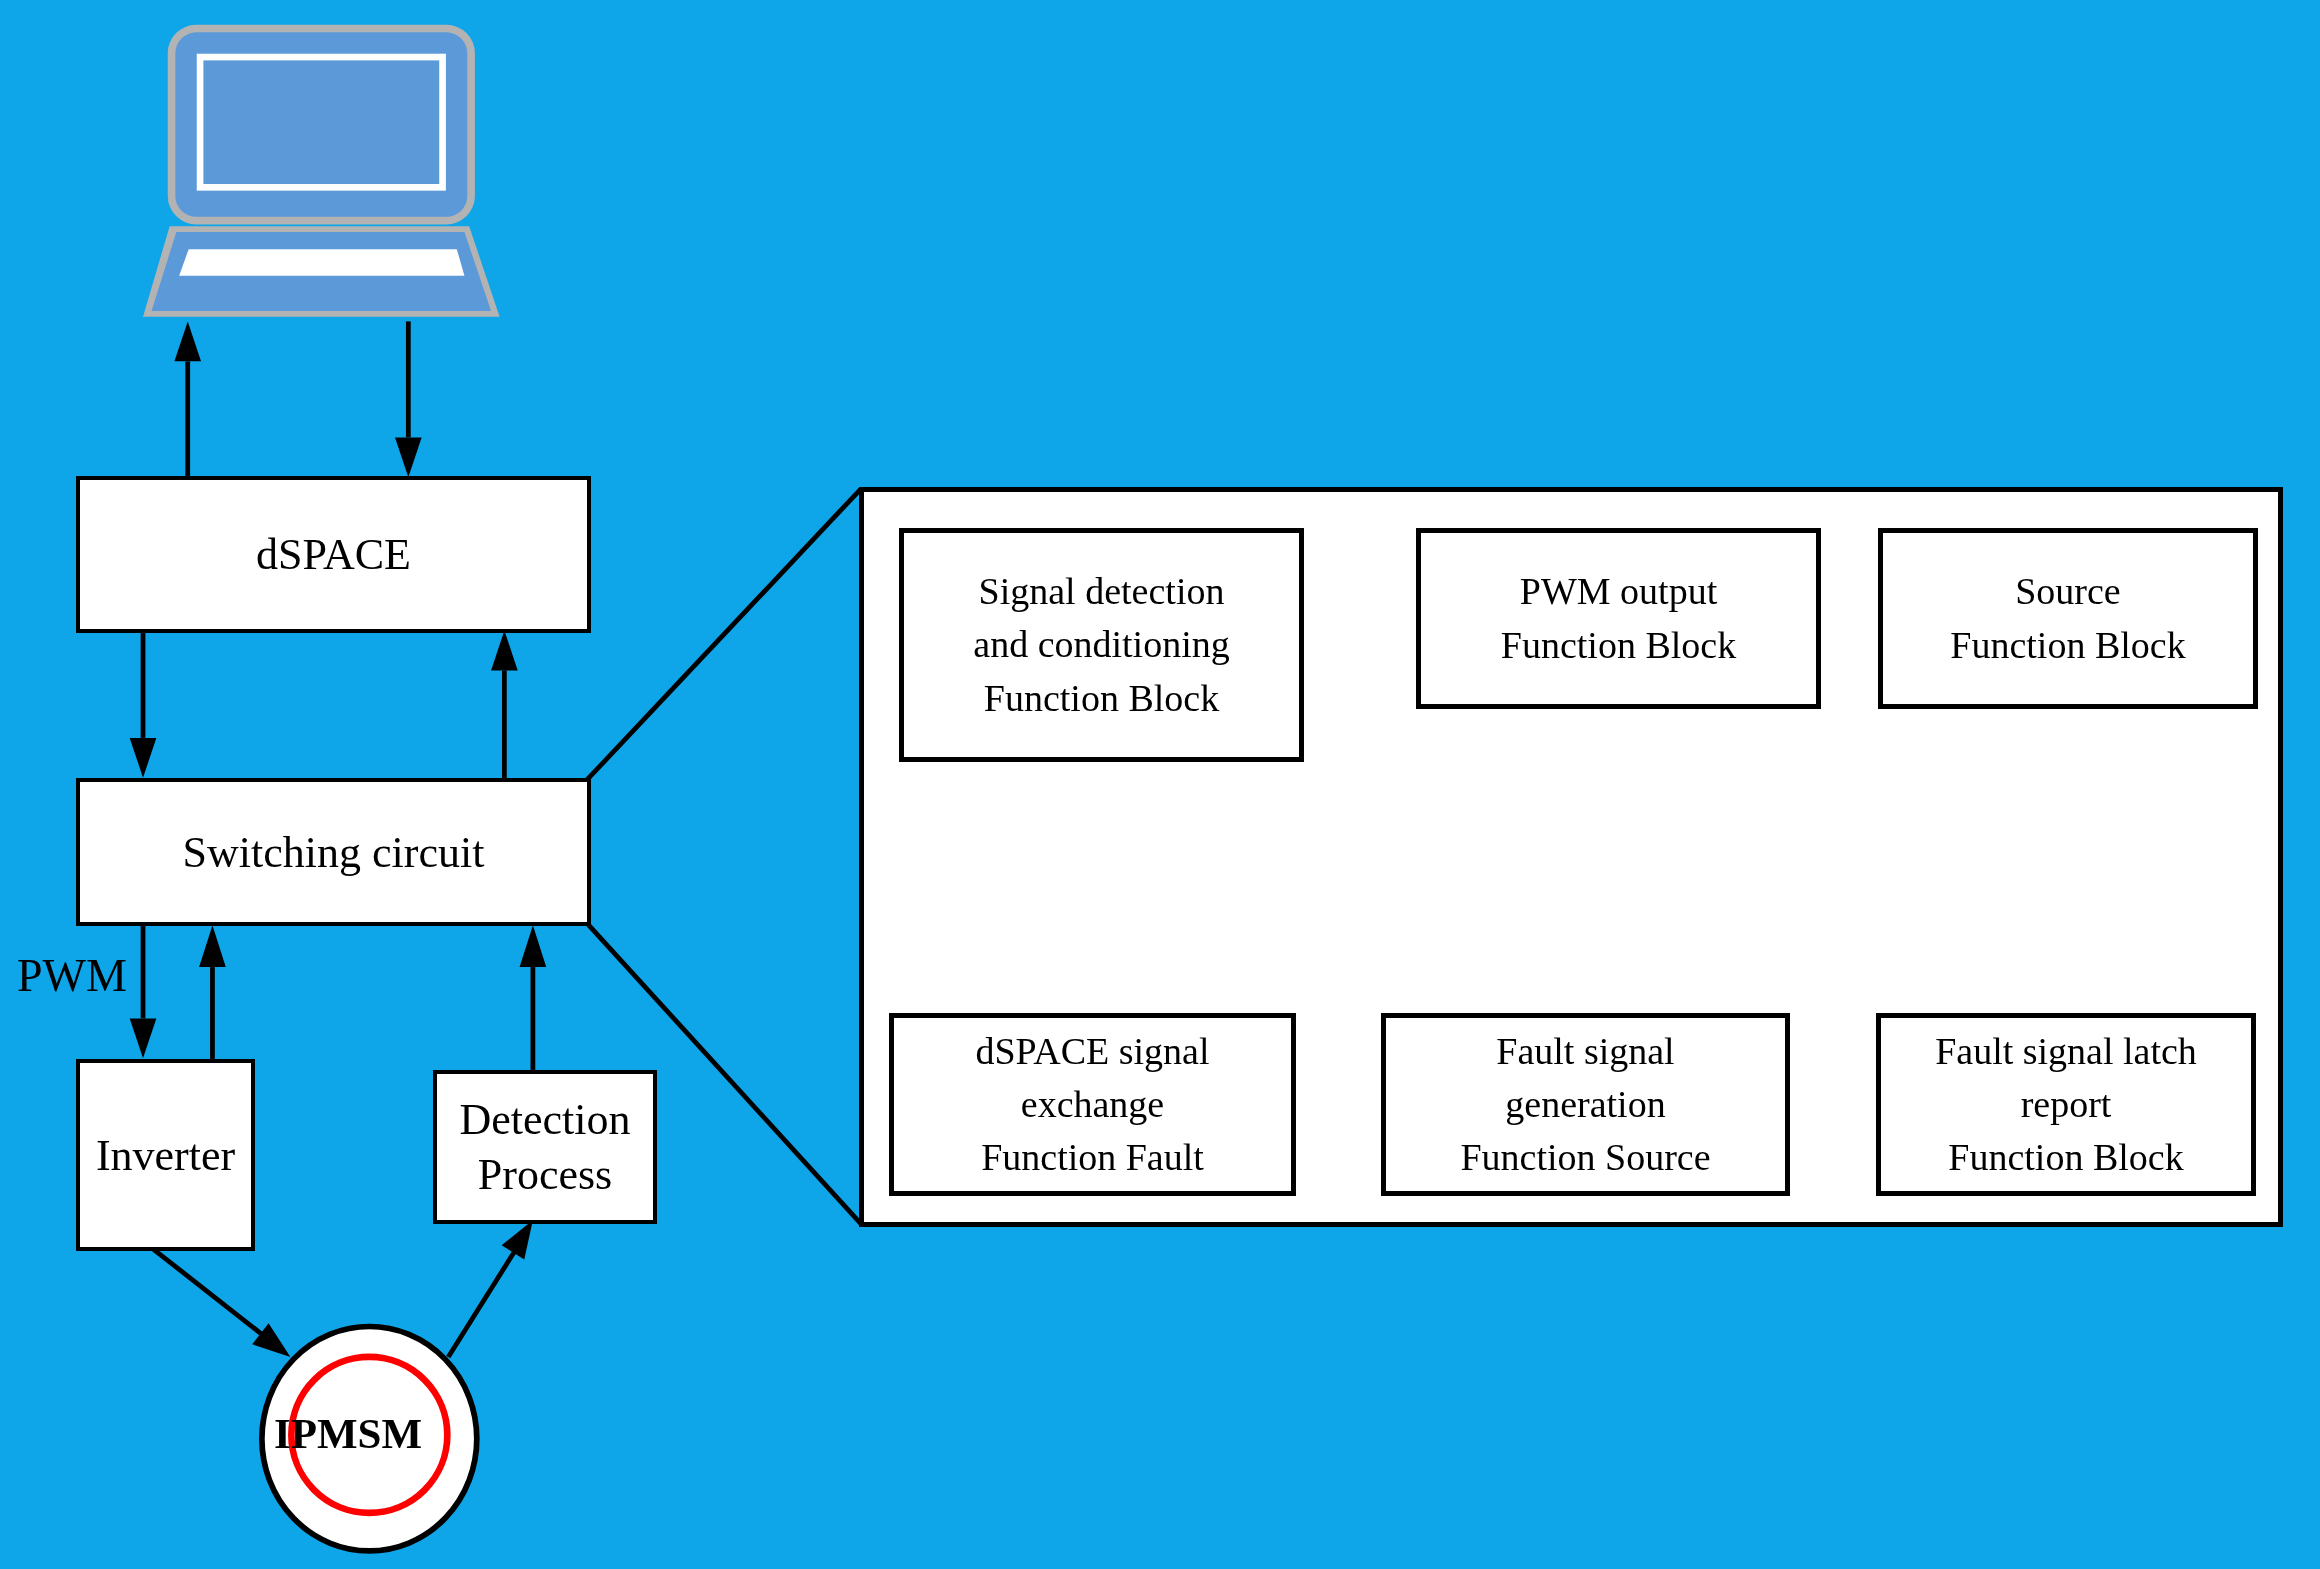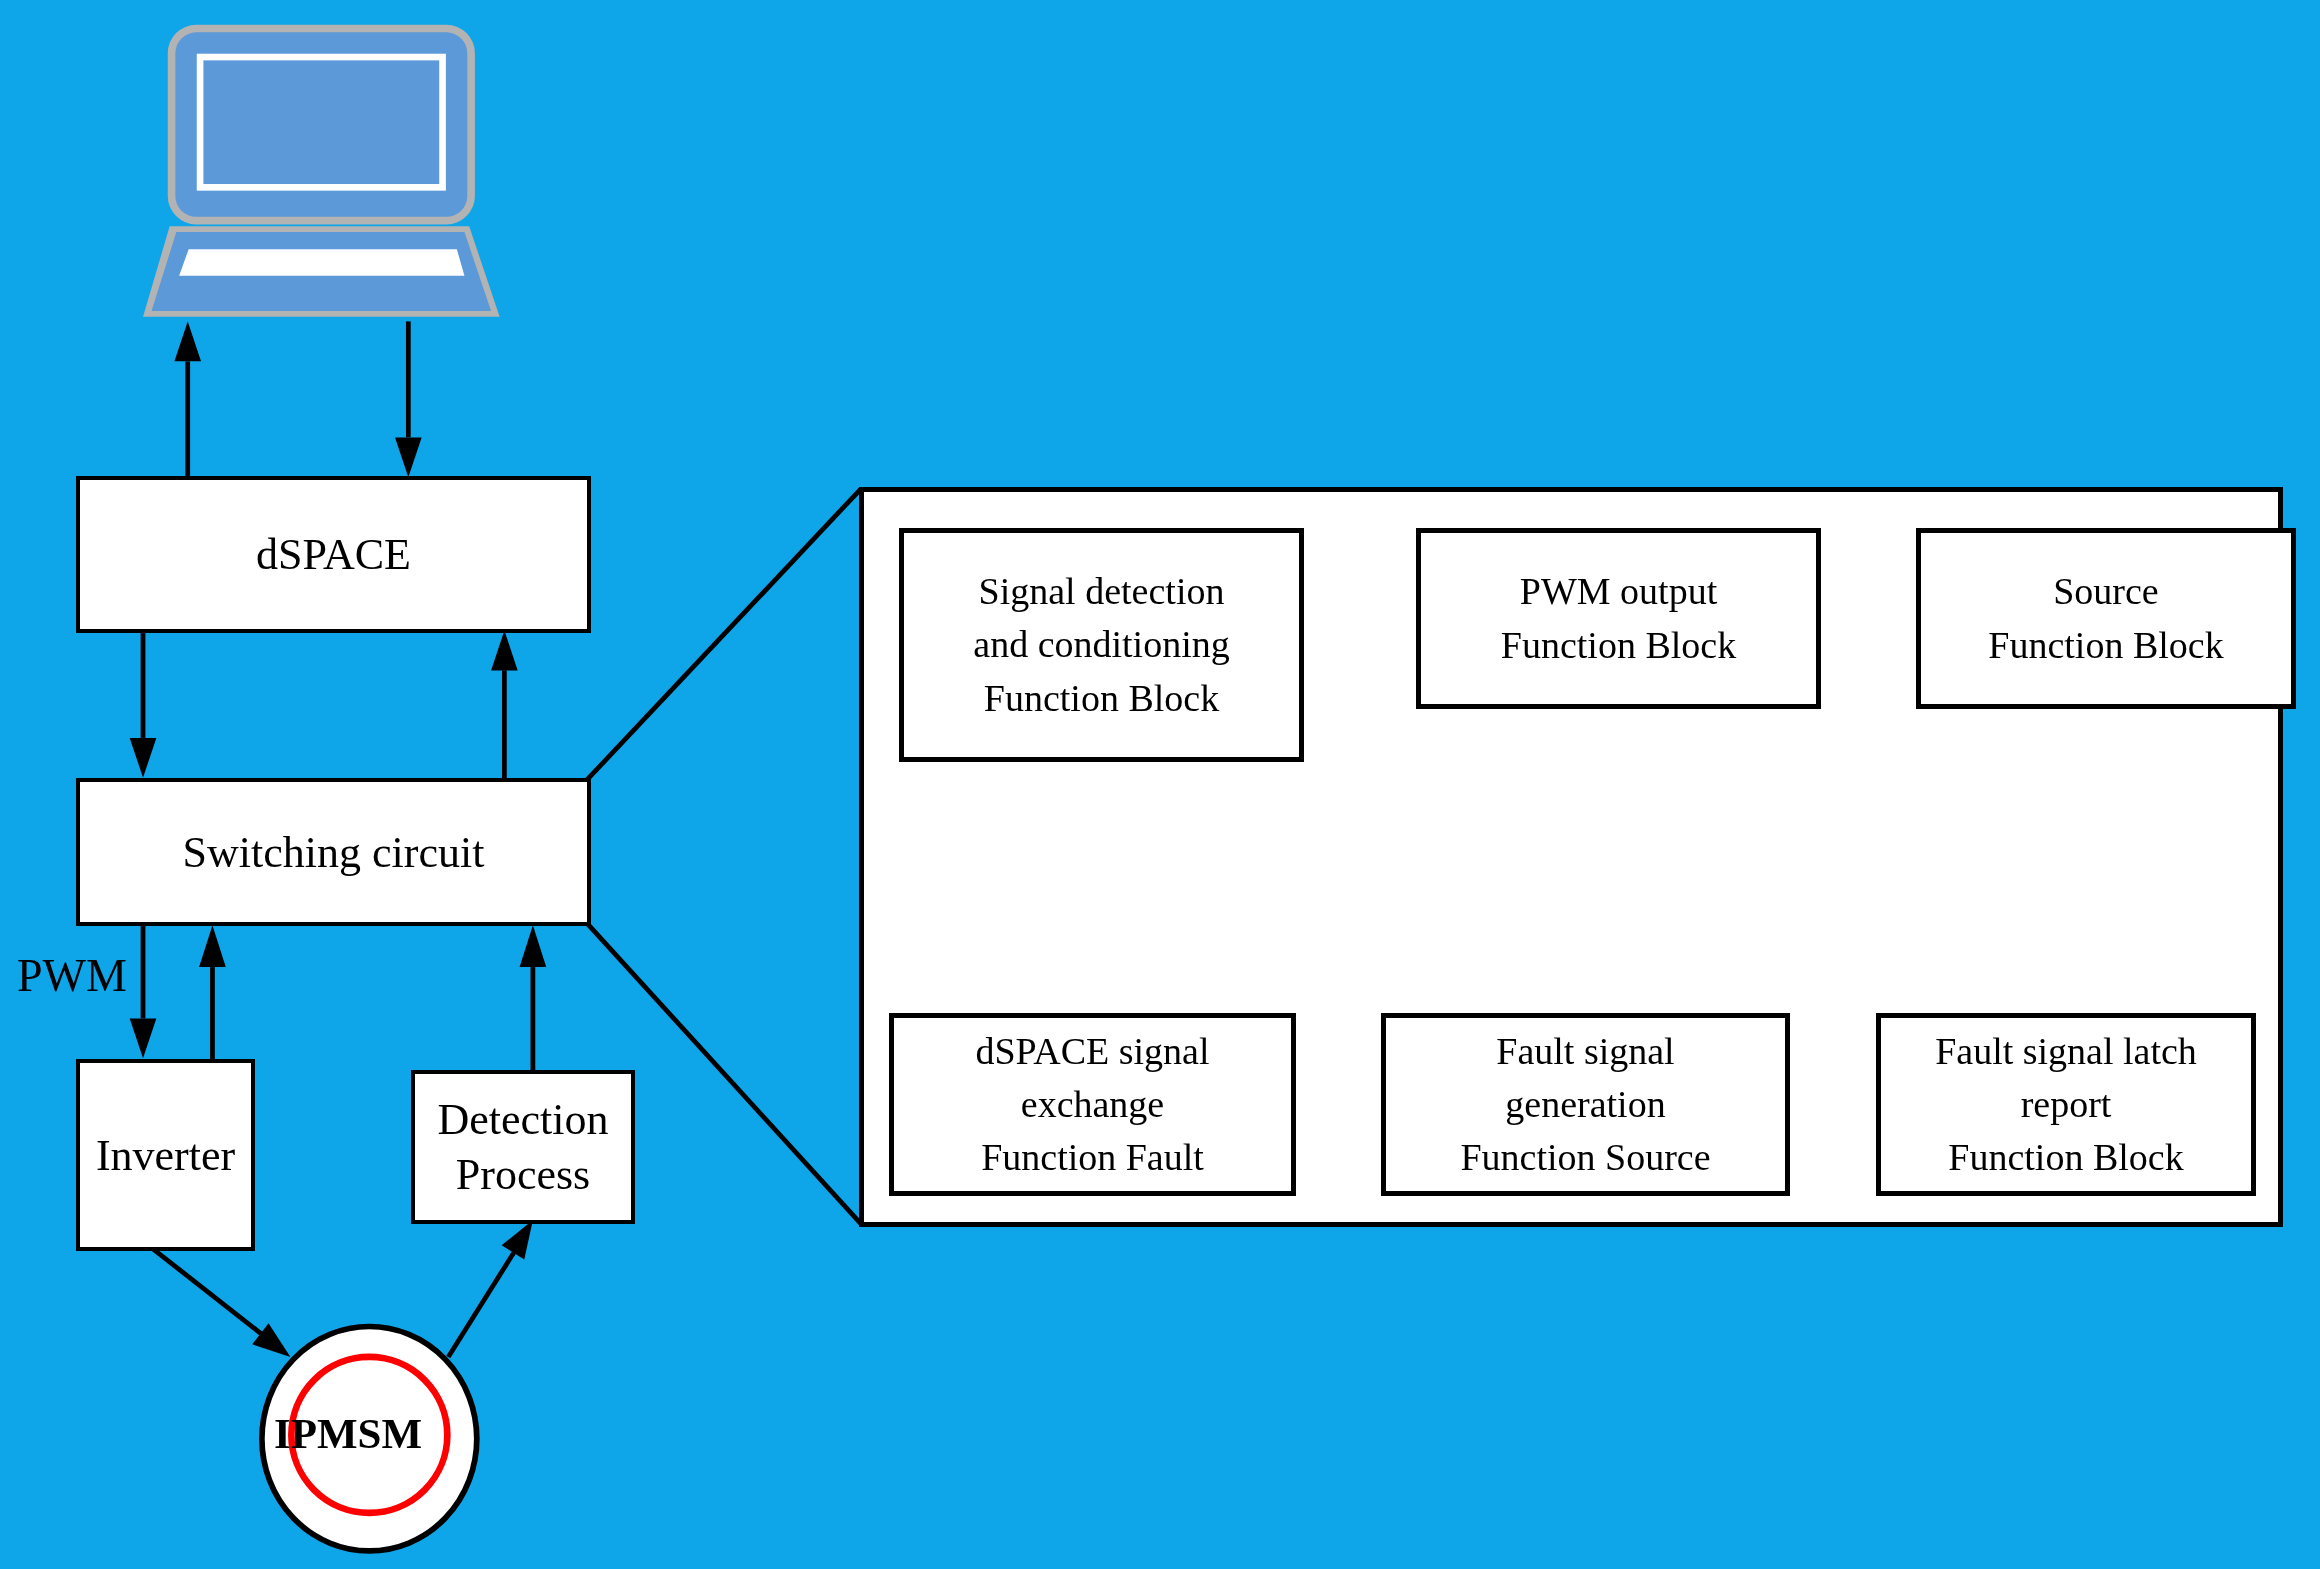--- a/index.html
+++ b/index.html
@@ -150,41 +150,41 @@
   <div class="node big-font" style="left:76px; top:778px; width:515px; height:148px;">
     <span class="label">Switching circuit</span>
   </div>
 
   <div class="free-label pwm-label">PWM</div>
 
   <div class="node big-font" style="left:76px; top:1059px; width:179px; height:192px;">
     <span class="label">Inverter</span>
   </div>
 
-  <div class="node big-font" style="left:411px; top:1070px; width:224px; height:154px;">
+  <div class="node big-font" style="left:433px; top:1070px; width:224px; height:154px;">
     <span class="label">Detection
 Process</span>
   </div>
 
   <div class="ipmsm-label">IPMSM</div>
 
   <div class="panel" style="left:859px; top:487px; width:1424px; height:740px;"></div>
 
   <div class="fblock" style="left:899px; top:528px; width:405px; height:234px;">
     <span class="label">Signal detection
 and conditioning
 Function Block</span>
   </div>
 
   <div class="fblock" style="left:1384px; top:528px; width:405px; height:181px;margin-left:32px;">
     <span class="label">PWM output
 Function Block</span>
   </div>
 
-  <div class="fblock" style="left:1878px; top:528px; width:380px; height:181px;margin-left:38px;">
+  <div class="fblock" style="left:1878px; top:528px; width:380px; height:181px;">
     <span class="label">Source
 Function Block</span>
   </div>
 
   <div class="fblock" style="left:889px; top:1013px; width:407px; height:183px;">
     <span class="label">dSPACE signal
 exchange
 Function Fault</span>
   </div>
 

